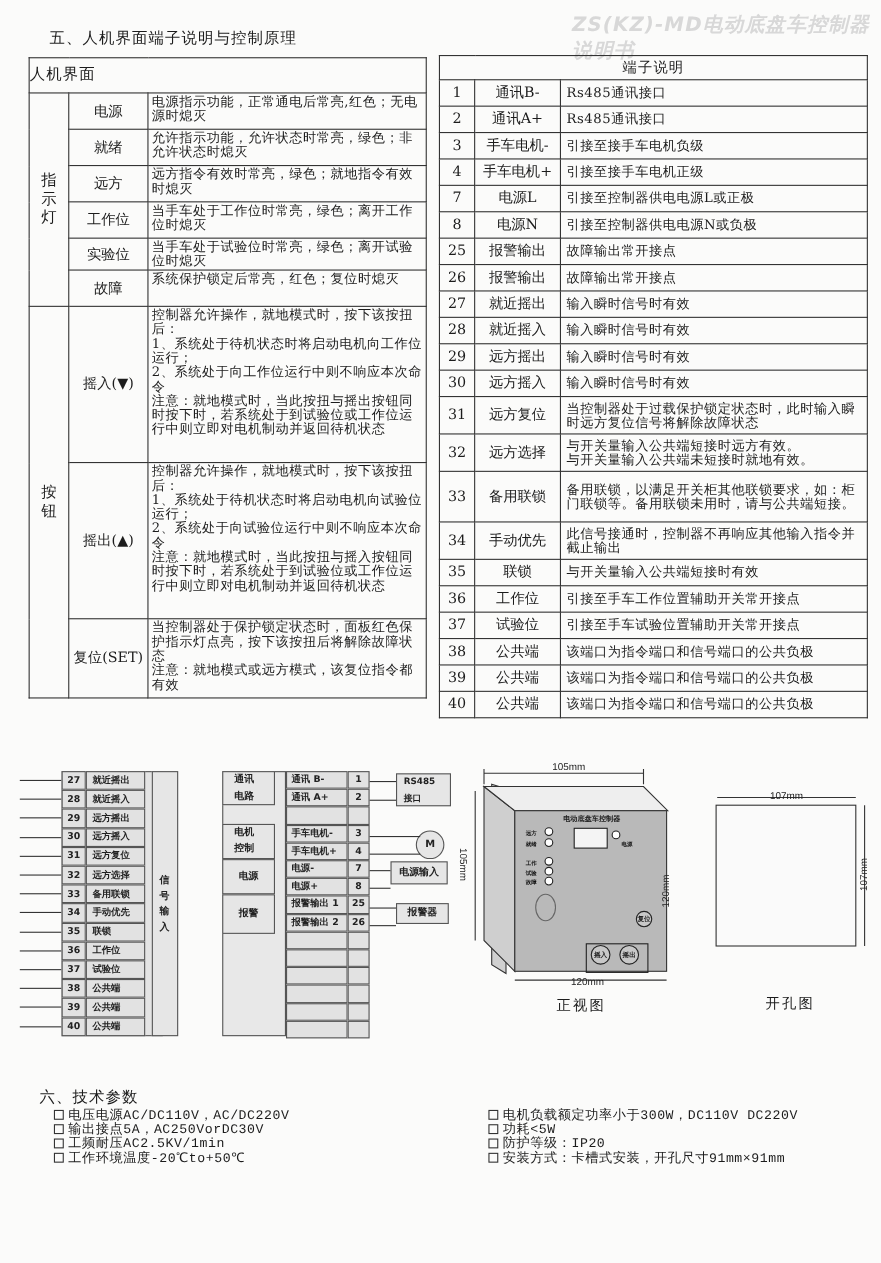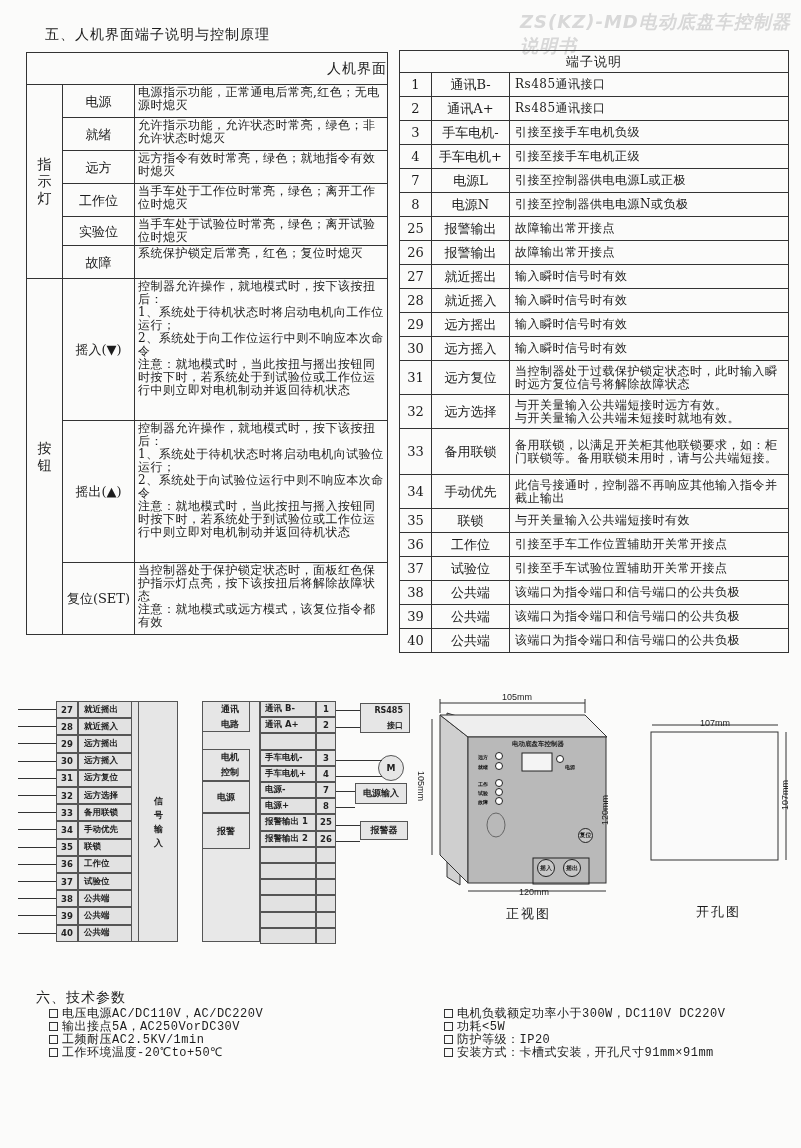--- a/index.html
+++ b/index.html
@@ -8,37 +8,37 @@
   .abs { position: absolute; }
 
   .section-title { font-size: 14px; letter-spacing: 1px; }
   .ghost { color: #d8d8d8; font-size: 18px; font-weight: bold; letter-spacing: 1px; font-family: "DejaVu Sans", sans-serif; }
 
   table { border-collapse: collapse; }
   td, th { border: 1px solid #333; font-weight: normal; }
 
   
   #hmi-table { left: 26px; top: 52px; width: 362px; font-size: 12px; line-height: 13px; }
-  #hmi-table th { height: 32px; font-size: 14px; text-align: right; letter-spacing: 1px; }
+  #hmi-table th { height: 32px; font-size: 14px; text-align: left; letter-spacing: 1px; }
   #hmi-table td.group { width: 36px; text-align: center; font-size: 14px; line-height: 17px; }
   #hmi-table td.item { width: 72px; text-align: center; font-size: 13px; white-space: nowrap; }
   #hmi-table td.desc { padding: 1px 3px; letter-spacing: 0.5px; vertical-align: top; }
 
   
   #term-table { left: 399px; top: 50px; width: 390px; font-size: 12px; line-height: 13px; }
   #term-table th { height: 22px; font-size: 13px; letter-spacing: 1px; }
   #term-table td { height: 24px; }
   #term-table td.num { width: 32px; text-align: center; font-size: 13px; }
   #term-table td.name { width: 78px; text-align: center; font-size: 13px; white-space: nowrap; }
   #term-table td.desc { padding: 1px 5px; letter-spacing: 0.5px; }
 
   
   .wd-cell { position: absolute; border: 1px solid #555; background: #e2e2e2; font-family: "DejaVu Sans", sans-serif; font-size: 8.5px; font-weight: bold; color: #222; display: flex; align-items: center; }
   .wd-line { position: absolute; height: 1px; background: #333; }
-  .wd-box { position: absolute; border: 1px solid #555; background: #e6e6e6; font-family: "DejaVu Sans", sans-serif; font-size: 9px; font-weight: bold; color: #222; display: flex; align-items: center; justify-content: center; text-align: right; line-height: 15px; }
+  .wd-box { position: absolute; border: 1px solid #555; background: #e6e6e6; font-family: "DejaVu Sans", sans-serif; font-size: 9px; font-weight: bold; color: #222; display: flex; align-items: center; justify-content: center; text-align: left; line-height: 15px; }
 
   
   .dim { font-family: "Liberation Sans", sans-serif; font-size: 9px; color: #222; }
   .led { position: absolute; width: 8px; height: 8px; border-radius: 50%; border: 1px solid #222; background: #fff; }
   .ledlbl { position: absolute; font-family: "DejaVu Sans", sans-serif; font-size: 5px; font-weight: bold; color: #111; }
   .pbtn { position: absolute; border: 1.5px solid #222; border-radius: 50%; background: #c8c8c8; font-family: "DejaVu Sans", sans-serif; font-size: 6px; font-weight: bold; display: flex; align-items: center; justify-content: center; }
 
   .caption { font-size: 13px; letter-spacing: 2px; font-family: "DejaVu Sans", sans-serif; }
 
   .spec { font-size: 12px; line-height: 13px; letter-spacing: 0.5px; font-family: Liberation Mono, monospace; white-space: nowrap; }
@@ -266,21 +266,21 @@
       <div class="wd-line" style="left: 18px; top: 198.2px; width: 38px;"></div>
       <div class="wd-cell" style="left: 56px; top: 190.2px; width: 22px; height: 17.2px; justify-content: center;">38</div>
       <div class="wd-cell" style="left: 78px; top: 190.2px; width: 54px; height: 17.2px; padding-left: 5px;">公共端</div>
       <div class="wd-line" style="left: 18px; top: 215.4px; width: 38px;"></div>
       <div class="wd-cell" style="left: 56px; top: 207.4px; width: 22px; height: 17.2px; justify-content: center;">39</div>
       <div class="wd-cell" style="left: 78px; top: 207.4px; width: 54px; height: 17.2px; padding-left: 5px;">公共端</div>
       <div class="wd-line" style="left: 18px; top: 232.6px; width: 38px;"></div>
       <div class="wd-cell" style="left: 56px; top: 224.6px; width: 22px; height: 17.2px; justify-content: center;">40</div>
       <div class="wd-cell" style="left: 78px; top: 224.6px; width: 54px; height: 17.2px; padding-left: 5px;">公共端</div>
     </div>
-  <div class="wd-box" style="left:138px; top:1px; width:40px; height:241px; flex-direction:column;">
+  <div class="wd-box" style="left:138px; top:1px; width:24px; height:241px; flex-direction:column;">
       <span style="width:10px; word-break:break-all; line-height:14px;">信号输入</span>
     </div>
   <div class="wd-box" style="left:202px; top:1px; width:58px; height:241px; background:#e8e8e8;"></div>
   <div class="wd-box" style="left:202px; top:1px; width:48px; height:31px;">
       <span style="width:26px">通讯电路</span>
     </div>
   <div class="wd-box" style="left:202px; top:49px; width:48px; height:32px;">
       <span style="width:26px">电机控制</span>
     </div>
   <div class="wd-box" style="left:202px; top:81px; width:48px; height:32px;">

